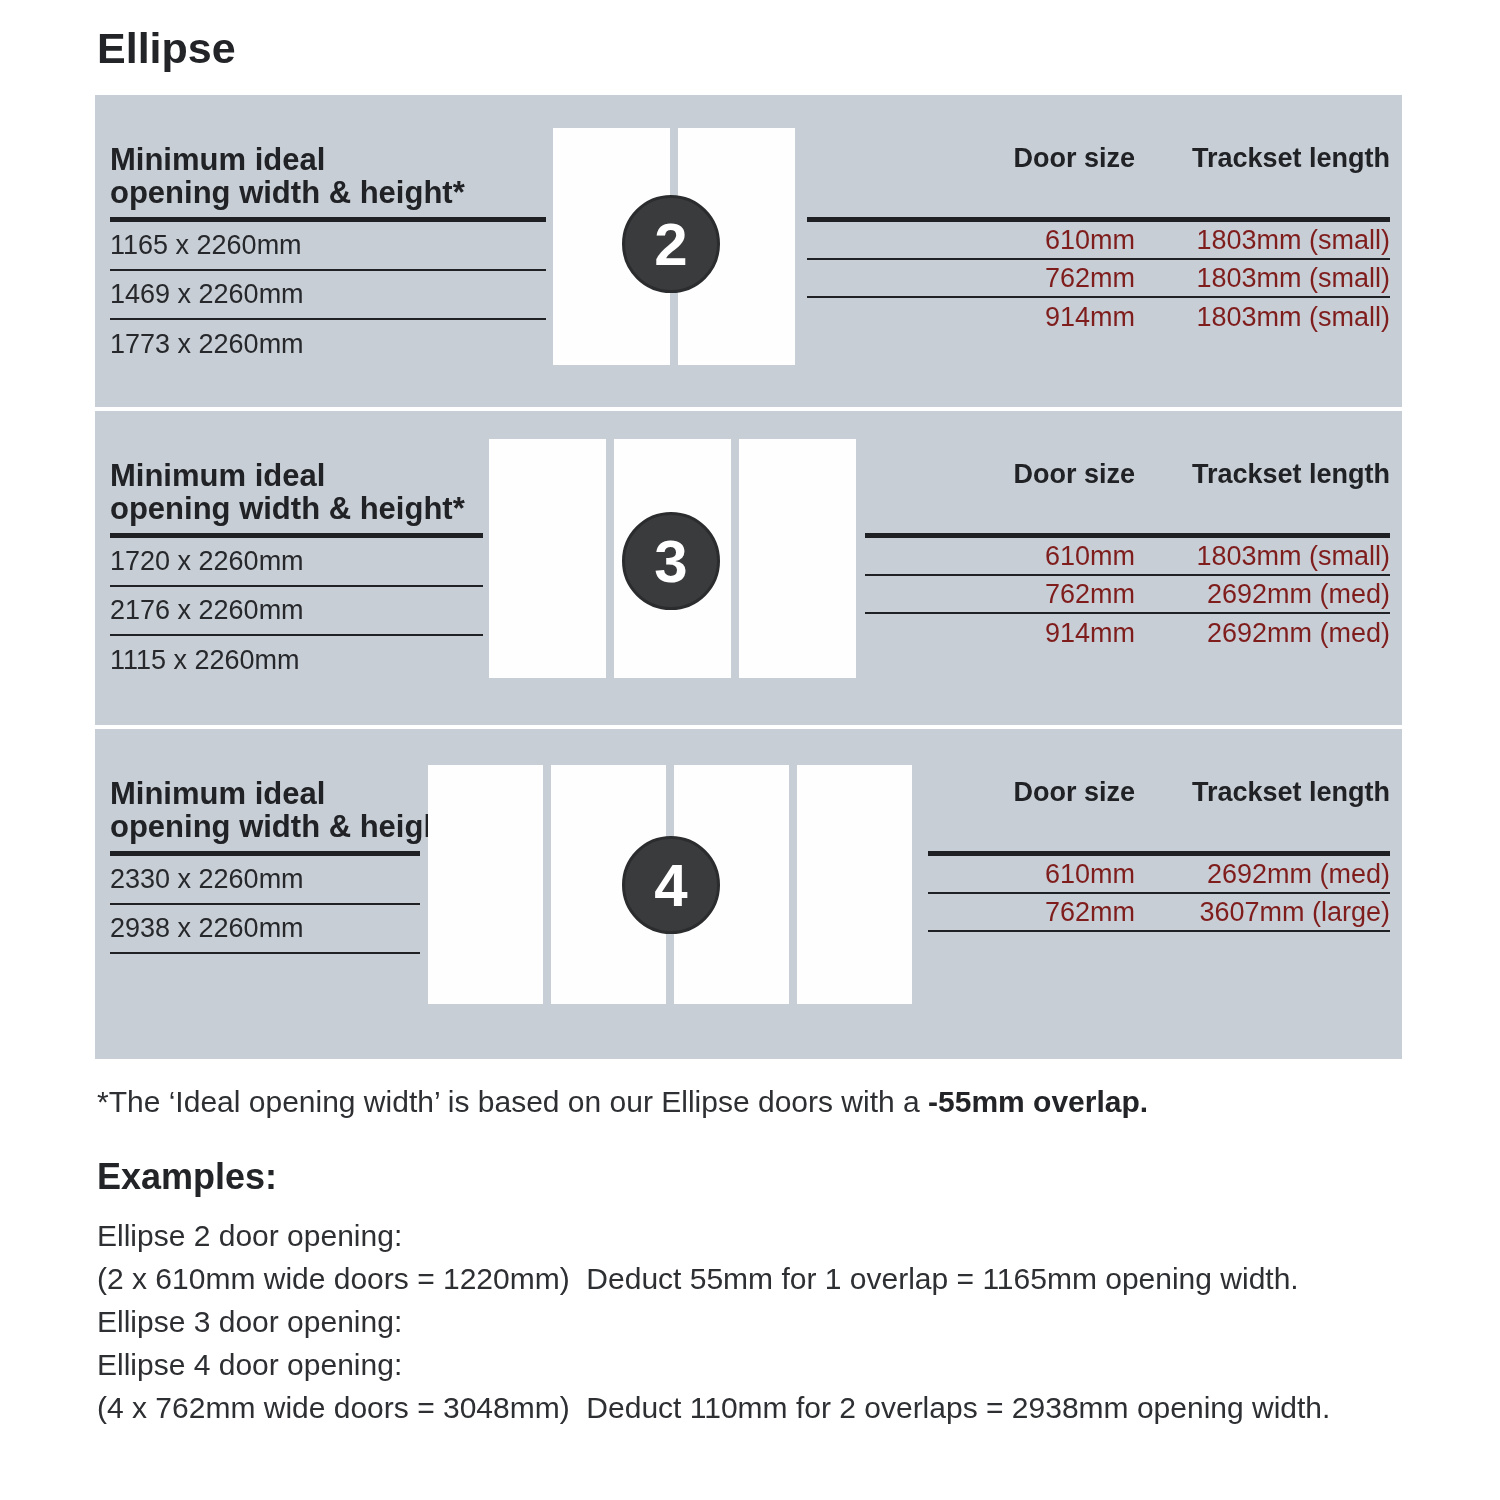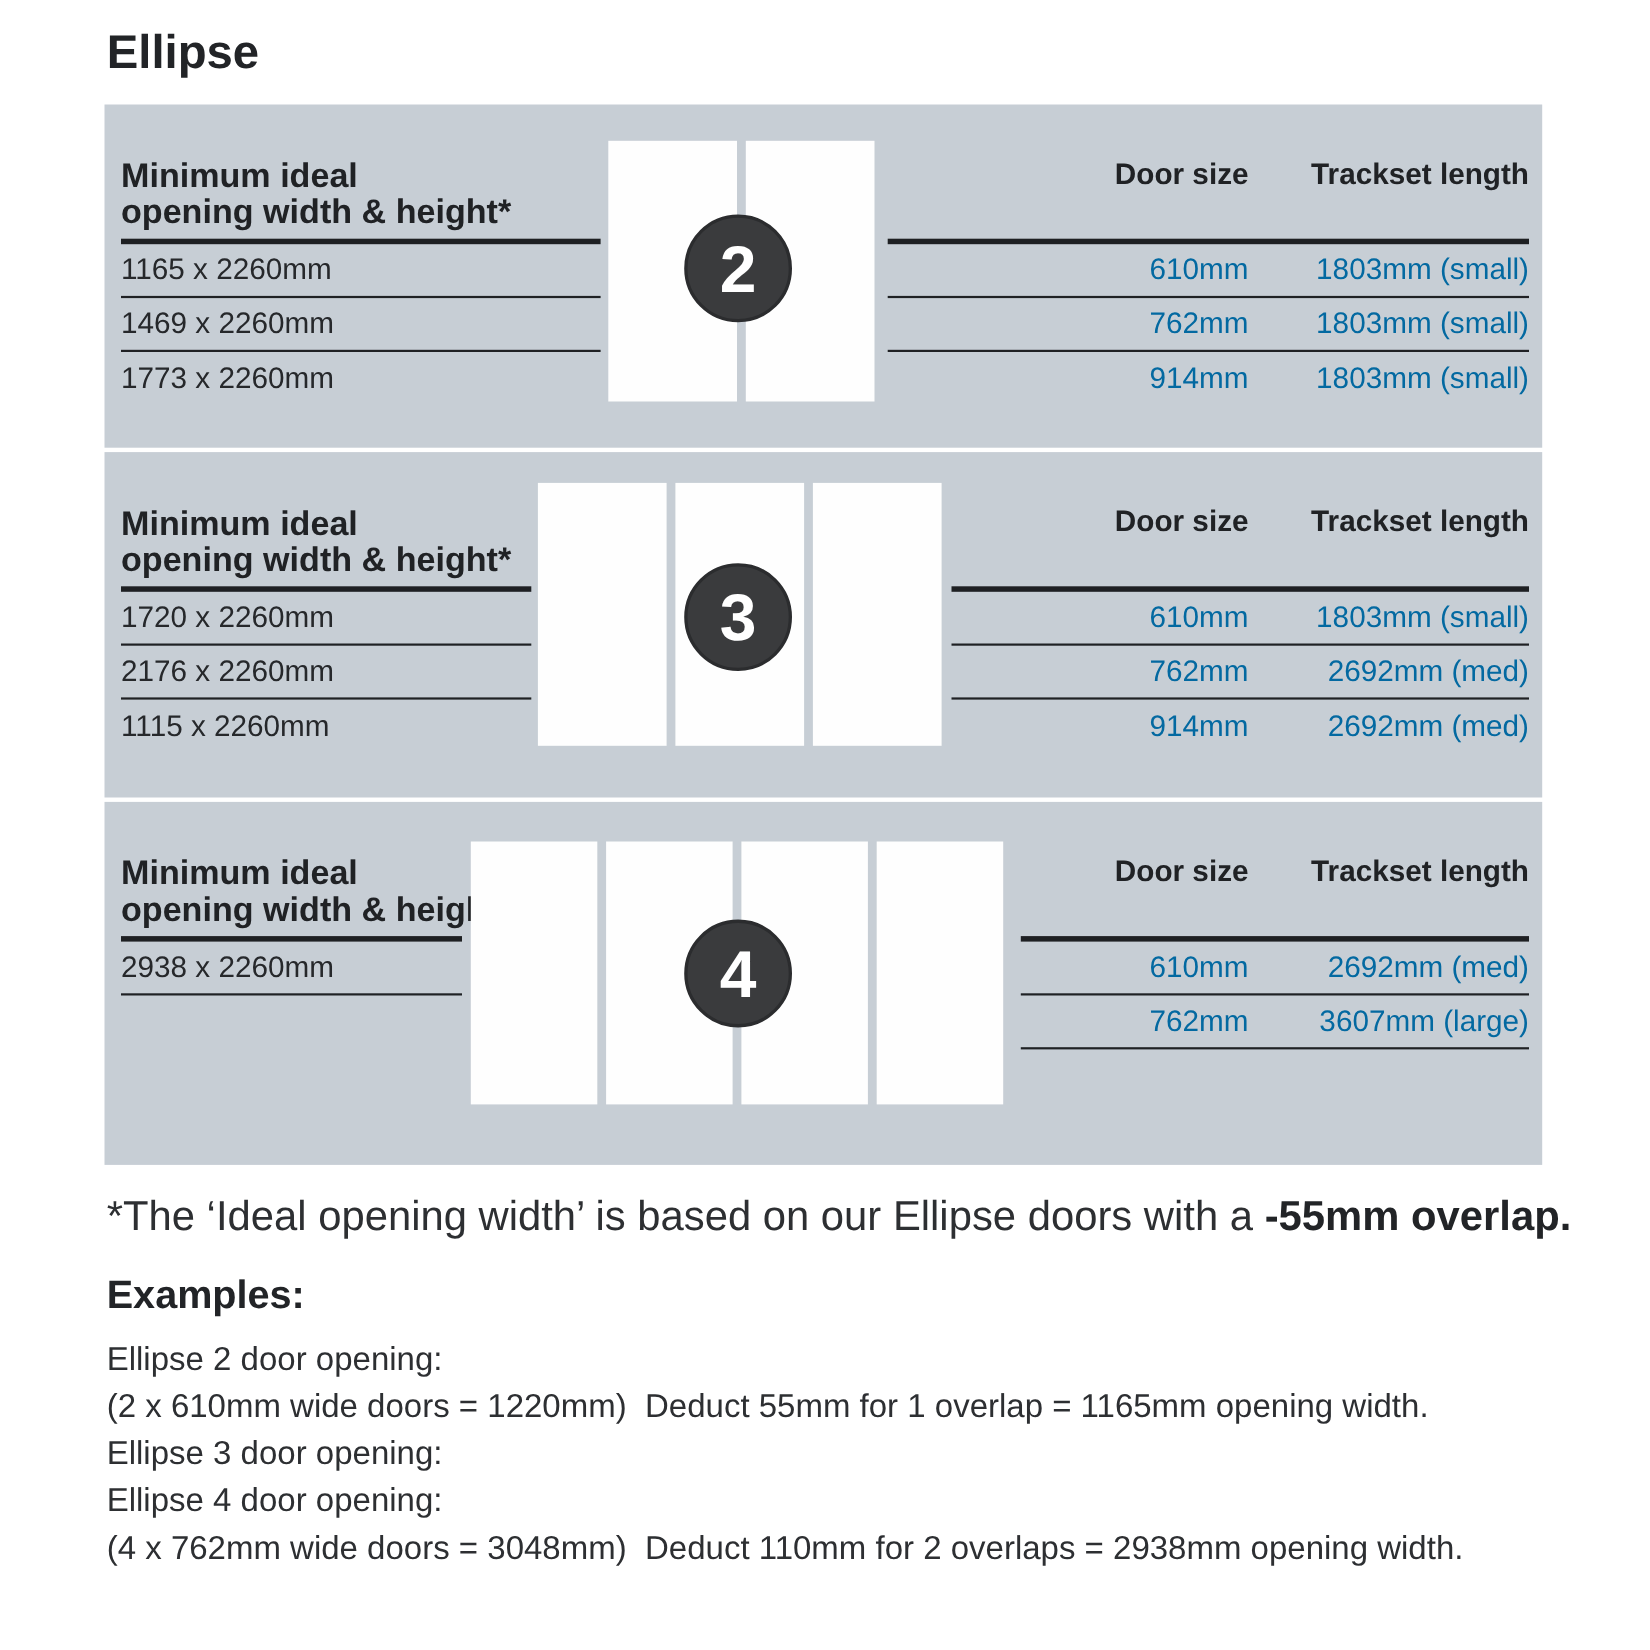--- a/index.html
+++ b/index.html
@@ -50,22 +50,22 @@
 
   .right-header {
     display:grid; grid-template-columns:1fr 255px;
     height:66px; margin-bottom:8px;
     font-size:27px; font-weight:bold; color:#202225;
   }
   .right-header > div { text-align:right; white-space:nowrap; }
 
   .right-row {
     display:grid; grid-template-columns:1fr 255px;
-    height:49px; align-items:center;
-    font-size:27px; color:#0369a1; border-bottom:2px solid #1f2124;
+    height:38px; align-items:center;
+    font-size:27px; color:#7f1d1d; border-bottom:2px solid #1f2124;
   }
   .right-row > div { text-align:right; white-space:nowrap; }
   .band-1 .right-row:last-child, .band-2 .right-row:last-child { border-bottom:none; }
 
   
   .doors { position:absolute; display:flex; gap:8px; }
   .band-1 .doors { left:458px; top:33px; }
   .band-2 .doors { left:394px; top:28px; }
   .band-3 .doors { left:333px; top:36px; }
   .door-panel { background:#fefefe; }
@@ -79,21 +79,21 @@
     display:flex; align-items:center; justify-content:center;
     color:#ffffff; font-size:60px; font-weight:bold;
   }
   .band-1 .badge { top:100px; }
   .band-2 .badge { top:101px; }
   .band-3 .badge { top:107px; }
 
   
   .footnote {
     position:absolute; left:97px; top:1085px;
-    font-size:38px; color:#2d2f32;
+    font-size:30px; color:#2d2f32;
   }
   .footnote b { color:#222427; }
 
   .examples { position:absolute; left:97px; top:1156px; }
   .examples-heading { font-size:36px; font-weight:bold; color:#222427; margin-bottom:16px; }
   .example-line { font-size:30px; line-height:43px; color:#2d2f32; white-space:pre-wrap; }
 </style>
 </head>
 <body>
 
@@ -182,20 +182,21 @@
       </div>
     </div>
 
     <div class="band band-3">
       <div class="left-block">
         <div class="col-header">
           <div>Minimum ideal</div>
           <div>opening width &amp; height*</div>
         </div>
         <div class="thick-rule"></div>
+        <div class="row">2330 x 2260mm</div>
         <div class="row">2938 x 2260mm</div>
       </div>
 
       <div class="doors">
         <div class="door-panel"></div>
         <div class="door-panel"></div>
         <div class="door-panel"></div>
         <div class="door-panel"></div>
       </div>
       <div class="badge">4</div>

